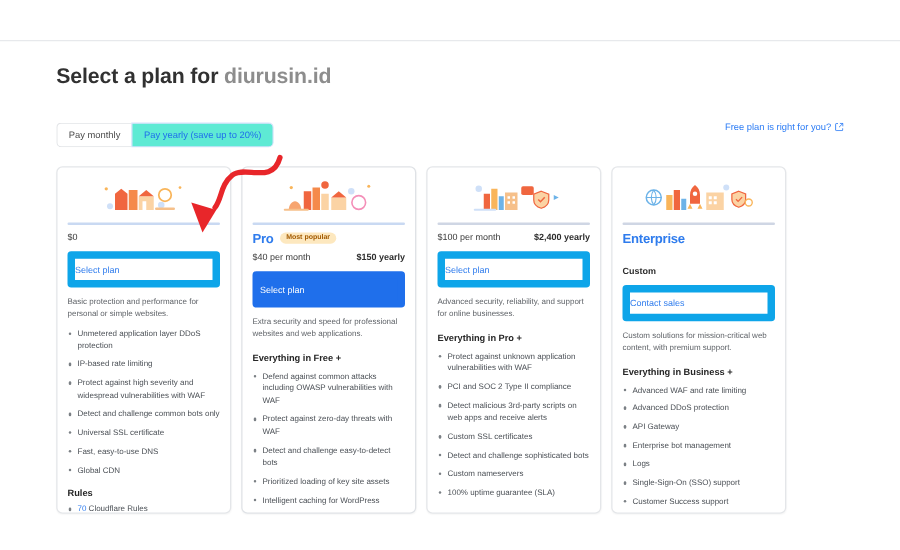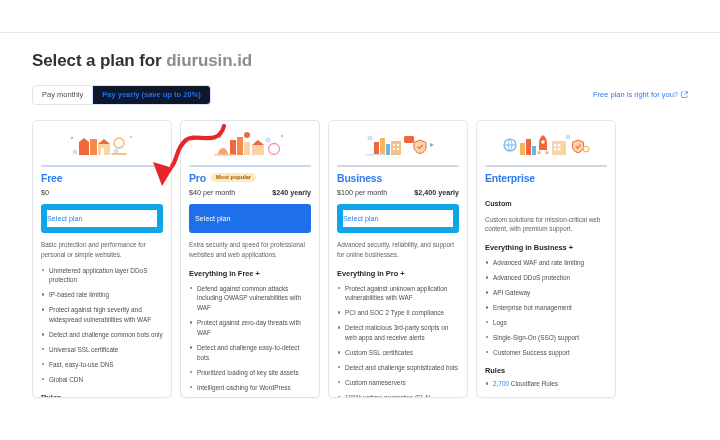--- a/index.html
+++ b/index.html
@@ -6,40 +6,40 @@
   html, body {
     width: 720px; height: 440px;
     background: #ffffff;
     font-family: "Liberation Sans", sans-serif;
     overflow: hidden;
   }
   .page { position: relative; width: 720px; height: 440px; background: #fff; }
 
   .topbar { height: 33px; border-bottom: 1px solid #e7e9ec; background:#fff; }
 
-  .content { padding: 0 32px; position: relative; }
+  .content { padding: 0 45px; position: relative; }
 
   .page-title {
     font-size: 17px; font-weight: bold; color: #313131;
     padding-top: 18px; letter-spacing: -0.1px;
   }
   .page-title .domain { color: #8d8d8d; font-weight: bold; }
 
   .controls {
     display: flex; align-items: center; justify-content: space-between;
     margin-top: 14px;
   }
   .toggle { display: flex; border-radius: 4px; overflow: hidden; }
   .toggle-btn {
     font-size: 7.5px; padding: 5px 9px; background: #fff;
     border: 1px solid #e2e4e7; color: #4b4b4b; cursor: pointer;
-    white-space: nowrap; line-height: 1;
+    white-space: nowrap; line-height: 1; margin-top: 13px;
   }
   .toggle-btn.active {
-    background: #0f172a; color: #1f6feb; font-weight: bold;
+    background: #5eead4; color: #1f6feb; font-weight: normal;
     border-color: #d4e2fb;
   }
   .toggle-btn:first-child { border-radius: 4px 0 0 4px; border-right: none; }
   .toggle-btn:last-child  { border-radius: 0 4px 4px 0; }
 
   .help-link {
     font-size: 7.5px; color: #2c7cf5; text-decoration: none;
     display: inline-flex; align-items: center; gap: 3px; cursor: pointer;
   }
   .ext-icon { display:inline-block; width:7px; height:7px; }
@@ -151,23 +151,20 @@
             <rect x="39" y="15" width="12" height="11" fill="#fbd3a4"></rect>
             <path d="M39 15l6-5 6 5z" fill="#f0663f"></path>
             <rect x="42" y="19" width="3" height="7" fill="#fff"></rect>
             <circle cx="60" cy="14" r="5" fill="none" stroke="#f9b55a" stroke-width="1.4"></circle>
             <circle cx="57" cy="22" r="2.6" fill="#cfe0f8"></circle>
             <rect x="52" y="24" width="16" height="2" rx="1" fill="#f6c08a"></rect>
             <circle cx="16" cy="23" r="2.4" fill="#cfe0f8"></circle>
           </svg>
         </div>
         <div class="divider"></div>
-        <div class="plan-head">
-          <div class="plan-name">Free</div>
-        </div>
         <div class="price-row">
           <span>$0</span>
         </div>
         <button class="cta">Select plan</button>
         <div class="desc">Basic protection and performance for personal or simple websites.</div>
         <ul class="feat">
           <li>Unmetered application layer DDoS protection</li>
           <li>IP-based rate limiting</li>
           <li>Protect against high severity and widespread vulnerabilities with WAF</li>
           <li>Detect and challenge common bots only</li>
@@ -200,21 +197,21 @@
             <rect x="10" y="25" width="20" height="1.6" rx="0.8" fill="#f6c08a"></rect>
           </svg>
         </div>
         <div class="divider"></div>
         <div class="plan-head">
           <div class="plan-name">Pro</div>
           <span class="badge">Most popular</span>
         </div>
         <div class="price-row">
           <span>$40 per month</span>
-          <span class="price-yearly">$240 yearly</span>
+          <span class="price-yearly">$150 yearly</span>
         </div>
         <button class="cta filled">Select plan</button>
         <div class="desc">Extra security and speed for professional websites and web applications.</div>
         <div class="everything">Everything in Free +</div>
         <ul class="feat">
           <li>Defend against common attacks including OWASP vulnerabilities with WAF</li>
           <li>Protect against zero-day threats with WAF</li>
           <li>Detect and challenge easy-to-detect bots</li>
           <li>Prioritized loading of key site assets</li>
           <li>Intelligent caching for WordPress</li>
@@ -237,23 +234,20 @@
             <rect x="41" y="19" width="2" height="2" fill="#fff"></rect>
               <rect x="45" y="19" width="2" height="2" fill="#fff"></rect>
             <rect x="52" y="7" width="10" height="7" rx="1.4" fill="#f0663f"></rect>
             <path d="M68 11l6 2.4v4.6c0 3.4-2.6 5.6-6 6.6-3.4-1-6-3.2-6-6.6v-4.6z" fill="#fbd3a4" stroke="#f0663f" stroke-width="1"></path>
             <path d="M65.6 17.6l1.8 1.8 3.4-3.6" fill="none" stroke="#f0663f" stroke-width="1.2"></path>
             <path d="M78 14l4 2-4 2z" fill="#6db3e8"></path>
             <rect x="14" y="25" width="18" height="1.6" rx="0.8" fill="#cfe0f8"></rect>
           </svg>
         </div>
         <div class="divider gray"></div>
-        <div class="plan-head">
-          <div class="plan-name">Business</div>
-        </div>
         <div class="price-row">
           <span>$100 per month</span>
           <span class="price-yearly">$2,400 yearly</span>
         </div>
         <button class="cta">Select plan</button>
         <div class="desc">Advanced security, reliability, and support for online businesses.</div>
         <div class="everything">Everything in Pro +</div>
         <ul class="feat">
           <li>Protect against unknown application vulnerabilities with WAF</li>
           <li>PCI and SOC 2 Type II compliance</li>
@@ -286,20 +280,21 @@
             <path d="M80 11l5.5 2.2v4.4c0 3.2-2.4 5.2-5.5 6.2-3.1-1-5.5-3-5.5-6.2v-4.4z" fill="#fbd3a4" stroke="#f0663f" stroke-width="1"></path>
             <path d="M77.8 17.4l1.7 1.7 3.2-3.4" fill="none" stroke="#f0663f" stroke-width="1.1"></path>
             <circle cx="88" cy="20" r="2.8" fill="none" stroke="#f9b55a" stroke-width="1.1"></circle>
           </svg>
         </div>
         <div class="divider gray"></div>
         <div class="plan-head">
           <div class="plan-name">Enterprise</div>
         </div>
         <div class="price-custom">Custom</div>
+        <button class="cta">Contact sales</button>
         <div class="desc">Custom solutions for mission-critical web content, with premium support.</div>
         <div class="everything">Everything in Business +</div>
         <ul class="feat">
           <li>Advanced WAF and rate limiting</li>
           <li>Advanced DDoS protection</li>
           <li>API Gateway</li>
           <li>Enterprise bot management</li>
           <li>Logs</li>
           <li>Single-Sign-On (SSO) support</li>
           <li>Customer Success support</li>

